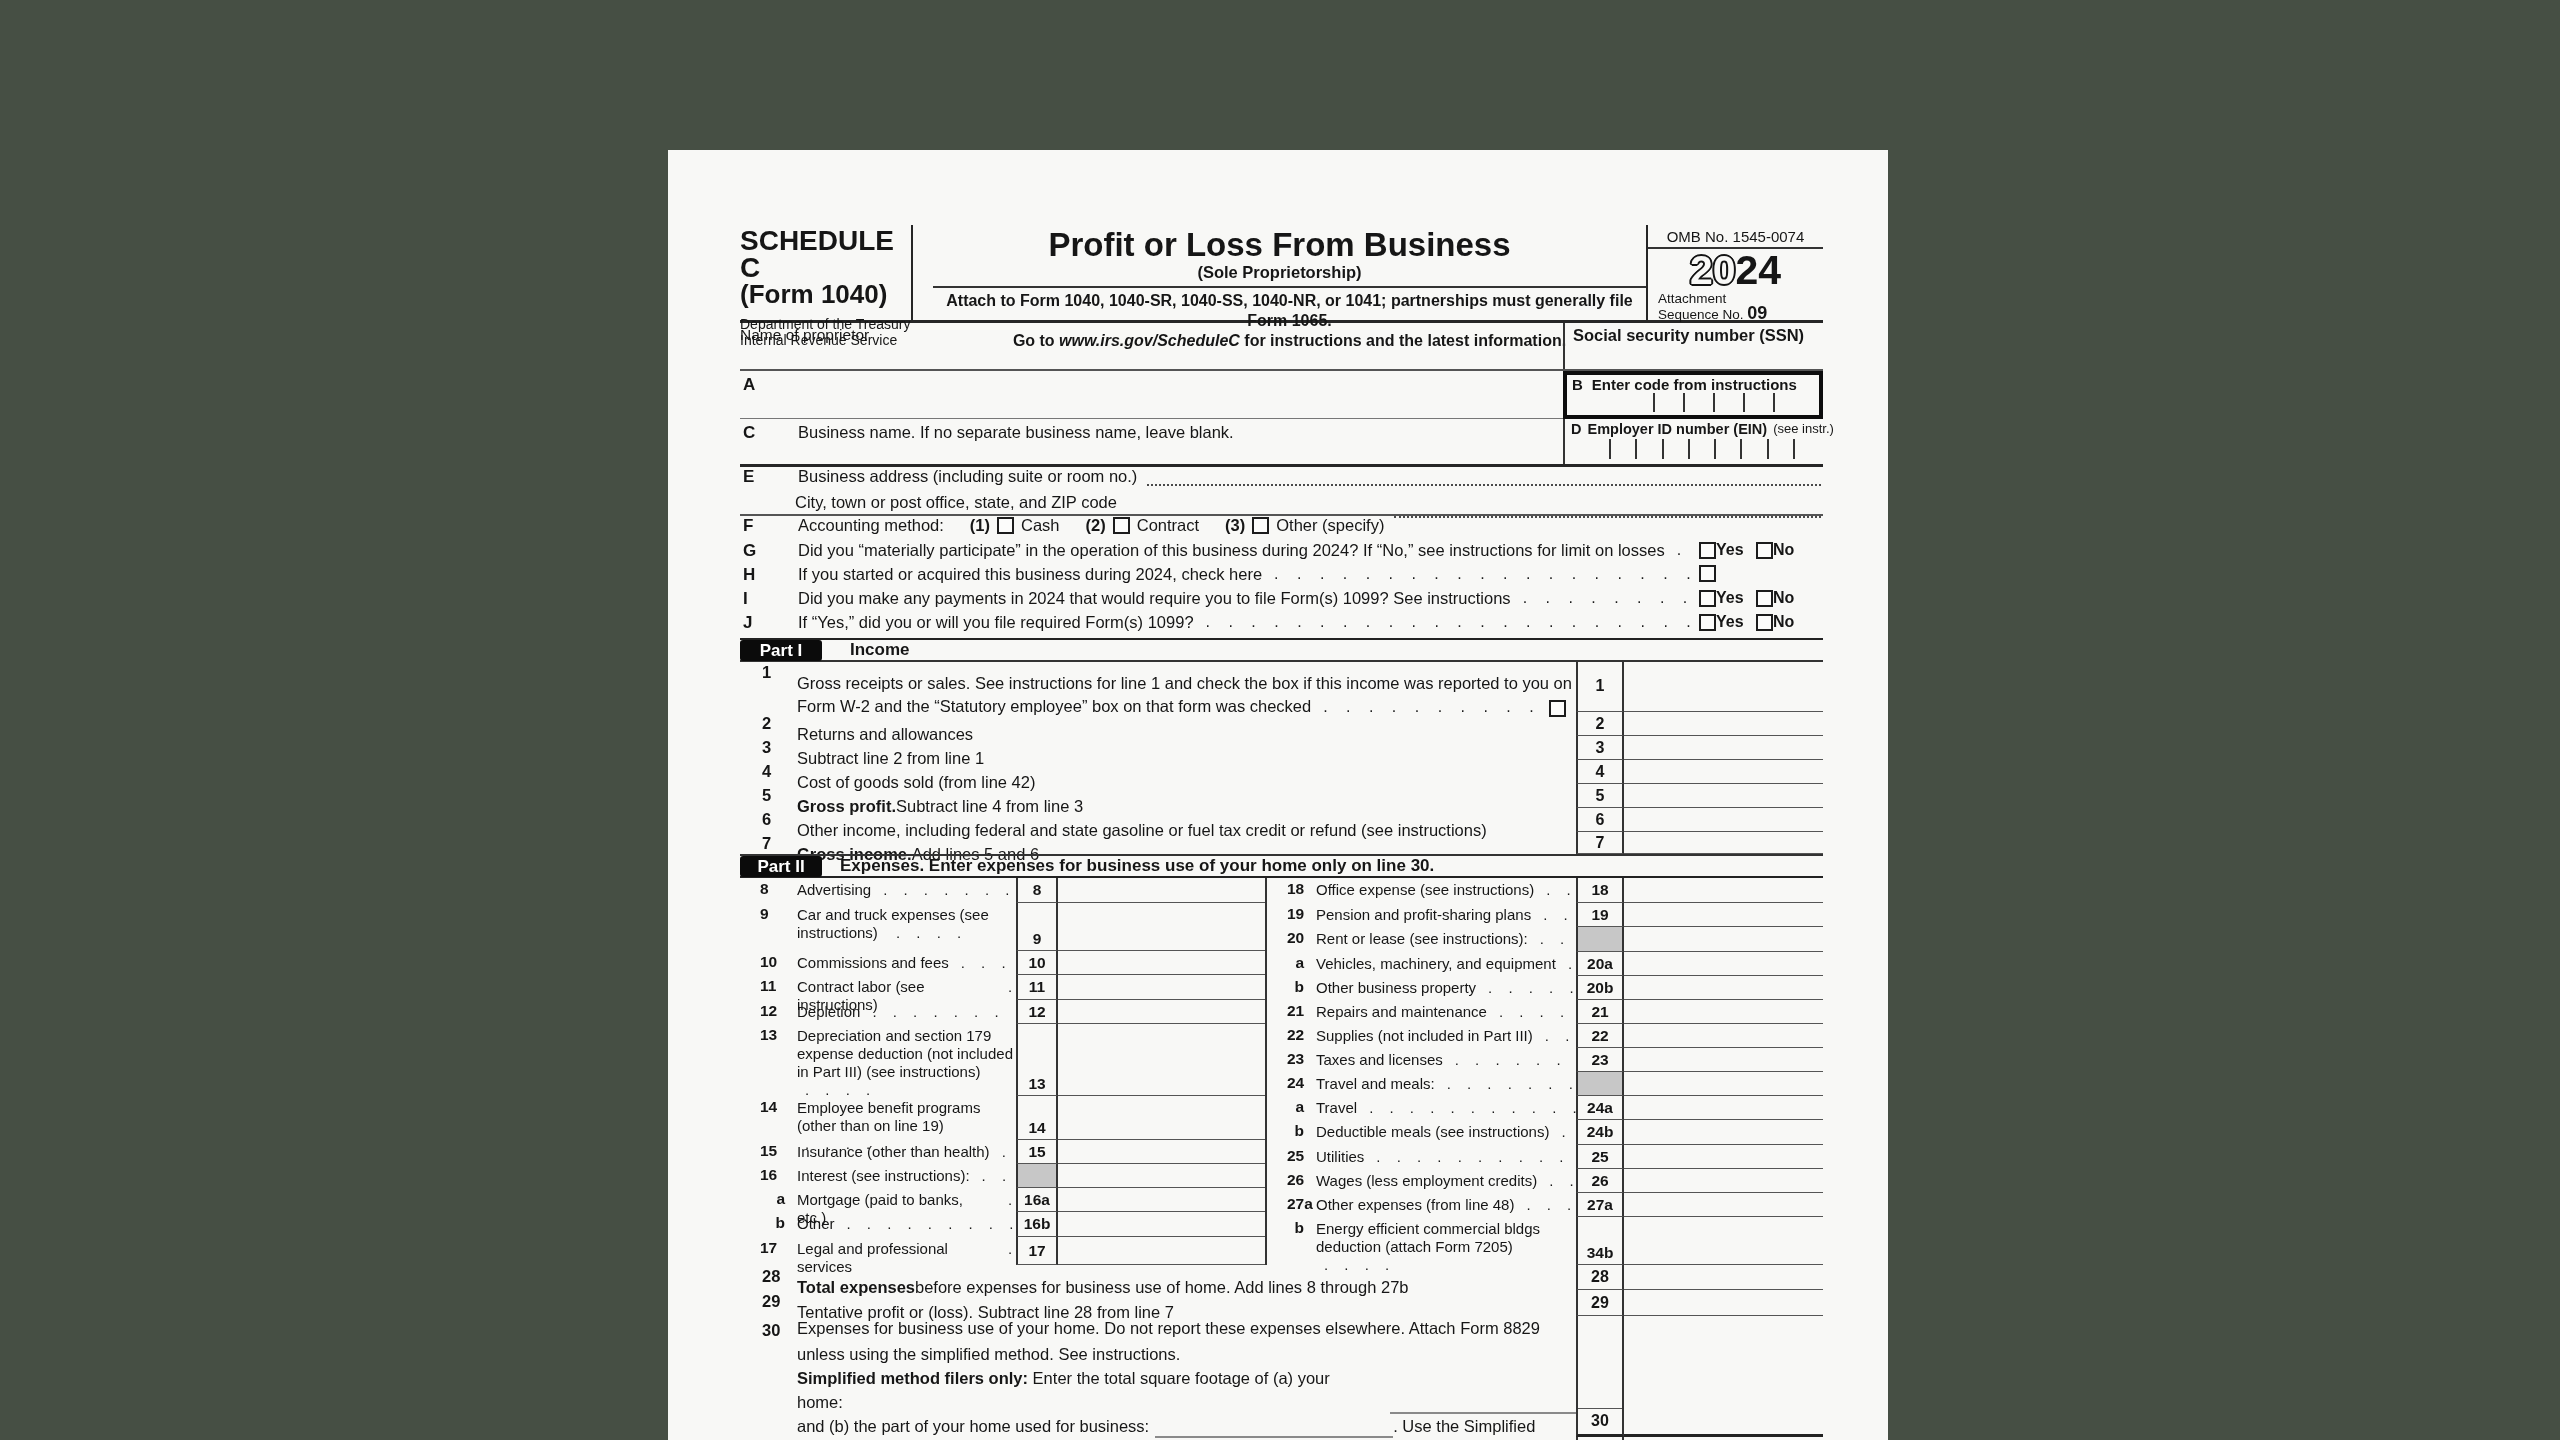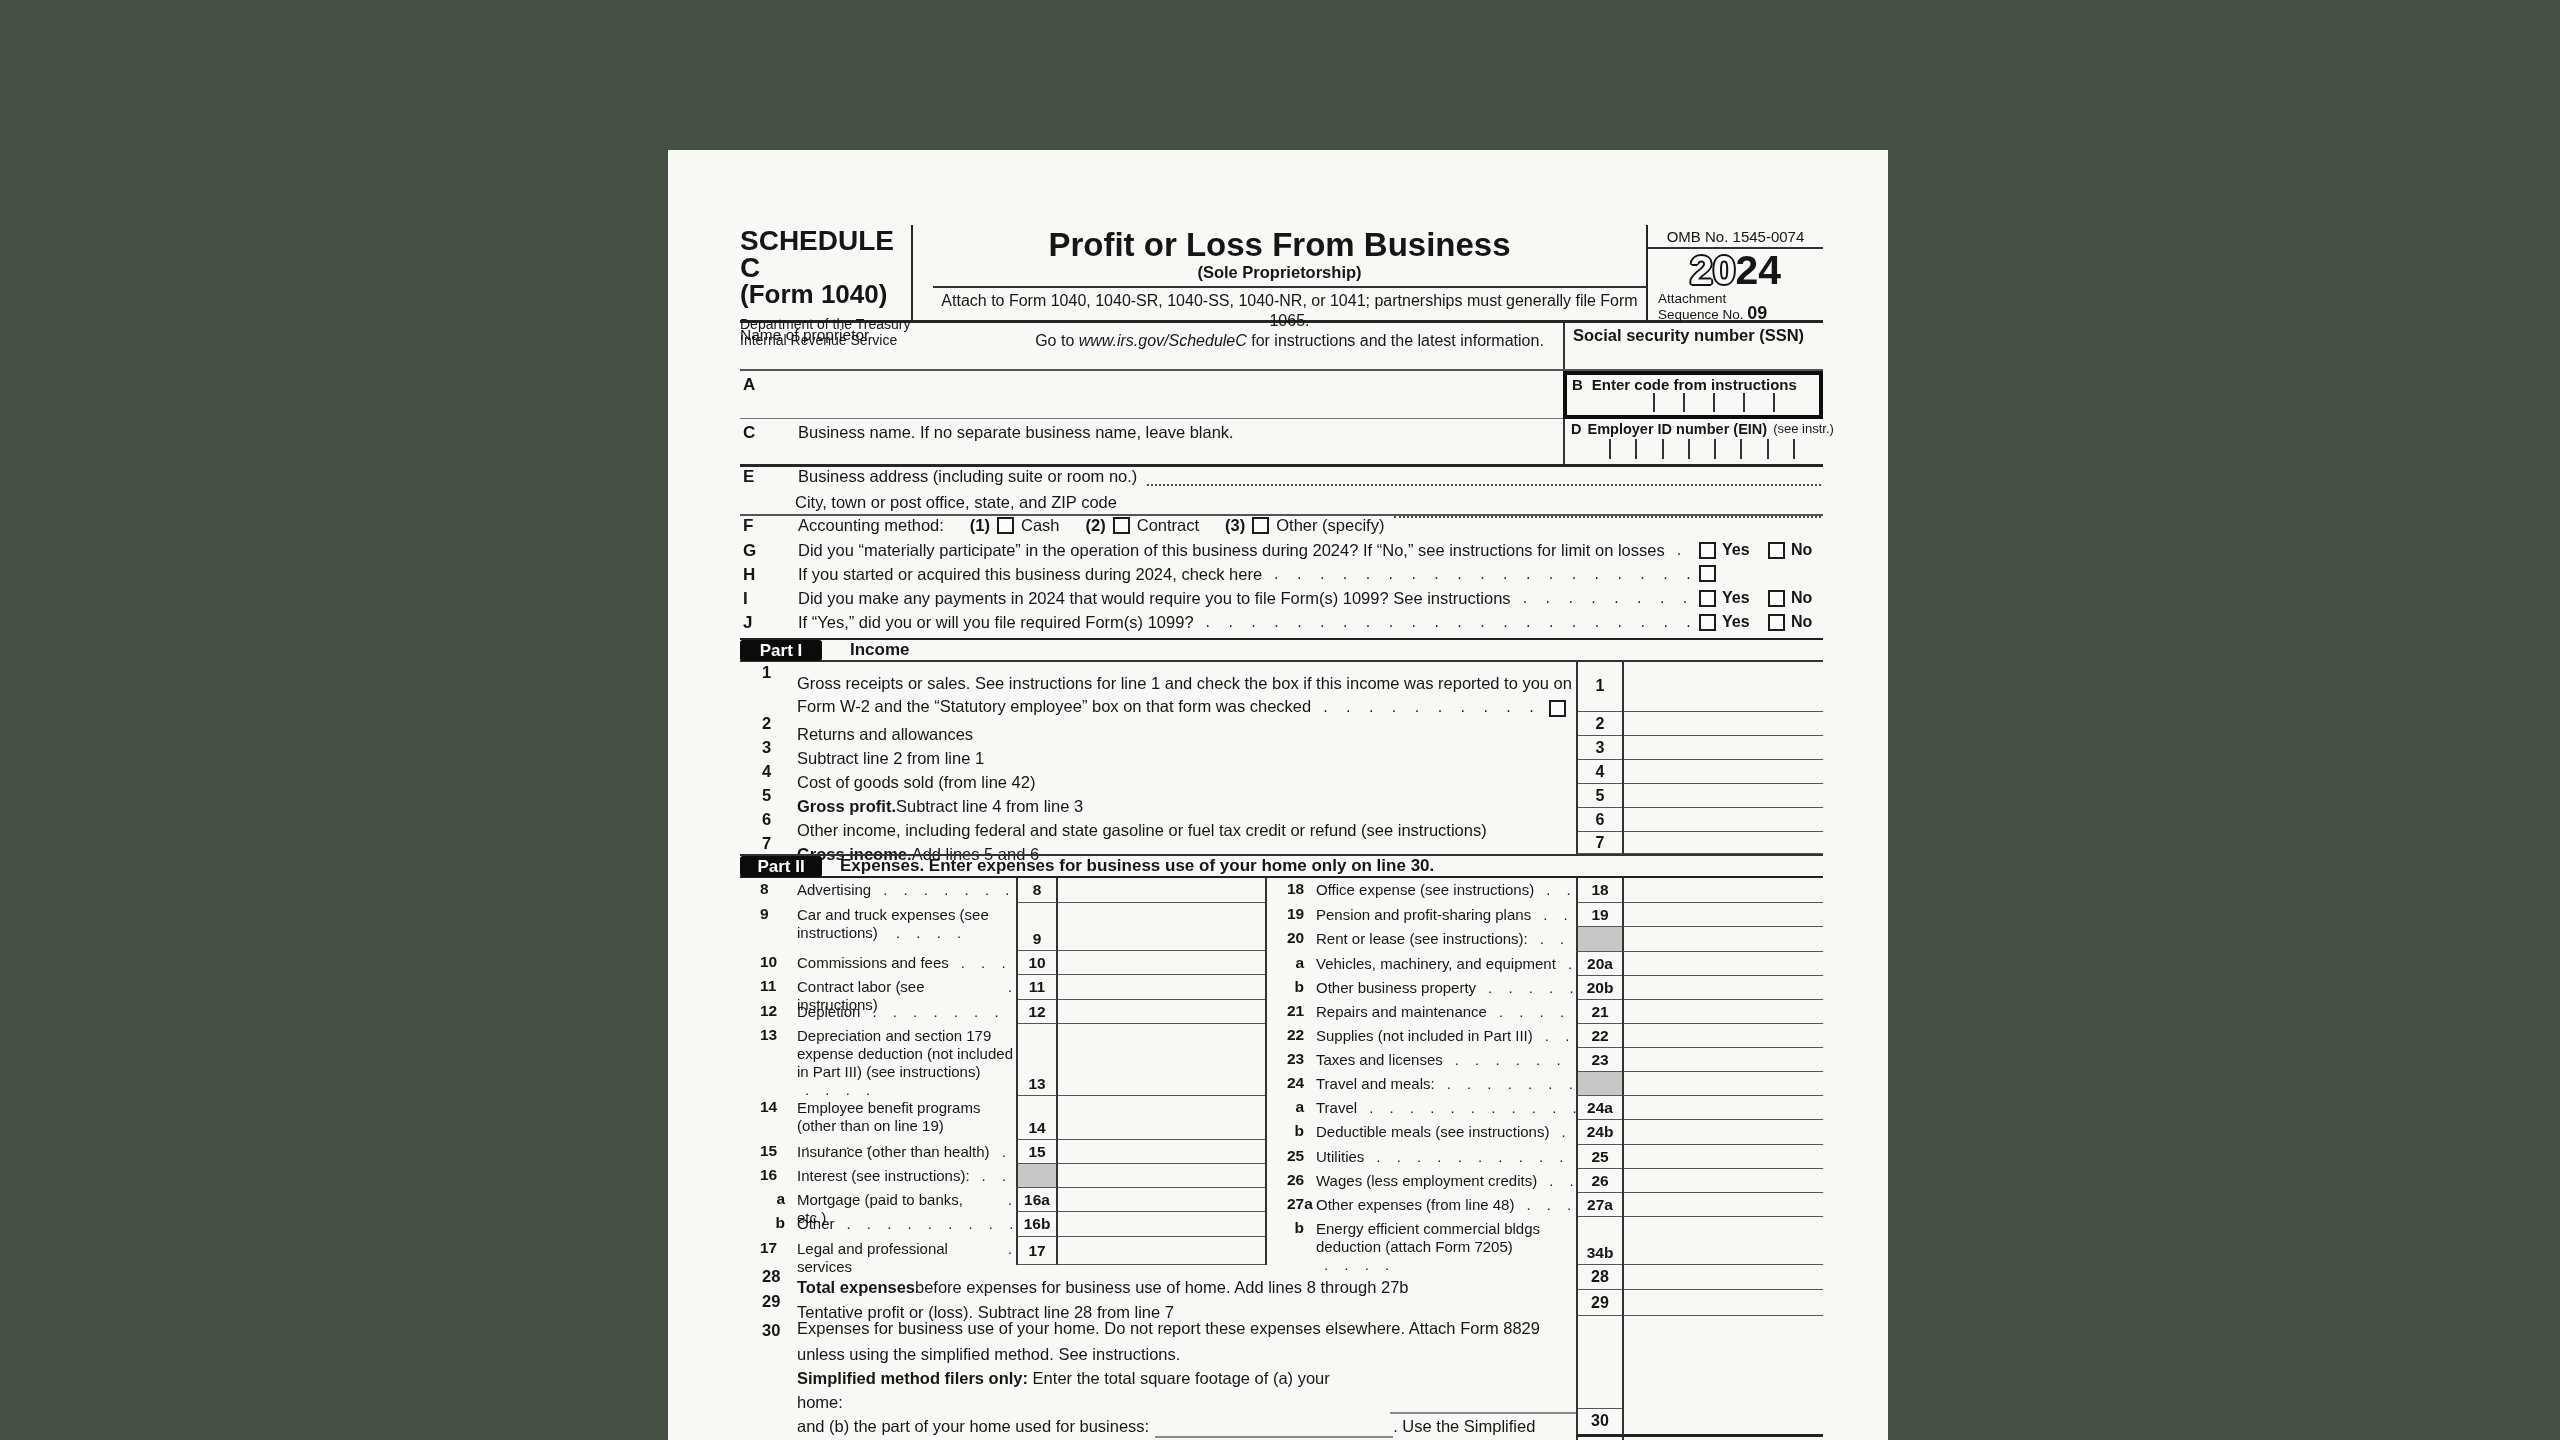--- a/index.html
+++ b/index.html
@@ -15,21 +15,21 @@
 
   
   #hd{top:75px;height:98px;border-bottom:3px solid #262626;display:flex;}
   .hd-left{width:173px;border-right:2px solid #262626;box-sizing:border-box;padding-top:2px;}
   .hd-sched{font-size:28px;font-weight:700;line-height:27px;}
   .hd-form{font-size:26px;font-weight:700;line-height:26px;}
   .hd-dept{font-size:14px;line-height:16px;margin-top:9px;}
   .hd-center{flex:1;border-right:2px solid #262626;box-sizing:border-box;text-align:center;}
   .hd-title{font-size:33px;font-weight:700;line-height:36px;margin-top:2px;}
   .hd-sub{font-size:16.5px;font-weight:700;line-height:18px;}
-  .hd-instr{border-top:2px solid #333;margin-top:5px;padding-top:3px;font-size:16px;font-weight:400;line-height:20px;margin-left:20px;}
+  .hd-instr{border-top:2px solid #333;margin-top:5px;padding-top:3px;font-size:16px;font-weight:700;line-height:20px;margin-left:20px;}
   .hd-right{width:175px;font-size:15px;box-sizing:border-box;}
   .omb{text-align:center;padding:3px 0 2px 0;border-bottom:2px solid #333;}
   .year{text-align:center;font-size:41px;font-weight:700;line-height:42px;}
   .yr-out{color:#f8f8f6;text-shadow:2px 0 0 #141414,-2px 0 0 #141414,0 2px 0 #141414,0 -2px 0 #141414,1.4px 1.4px 0 #141414,-1.4px 1.4px 0 #141414,1.4px -1.4px 0 #141414,-1.4px -1.4px 0 #141414;}
   .attach{font-size:13.5px;line-height:15px;padding-left:10px;}
   .seqno{font-size:18px;font-weight:700;}
 
   
   #nameband{top:173px;height:48px;border-bottom:2px solid #555;display:flex;}
   .namecell{flex:1;padding-top:3px;font-size:15.5px;}
@@ -55,21 +55,21 @@
   #eband{top:317px;height:49px;border-bottom:2px solid #555;font-size:16.5px;}
   .eline1{display:flex;height:24px;}
   .eline2{margin-left:55px;margin-top:2px;}
   .qrow{display:flex;font-size:16.5px;align-items:flex-start;}
   #fband{top:366px;height:25px;}
   #gband{top:391px;height:24px;}
   #hband{top:415px;height:24px;}
   #iband{top:439px;height:24px;}
   #jband{top:463px;height:24px;}
   .fgroup{display:flex;align-items:center;gap:7px;margin-left:26px;}
-  .yn{width:124px;flex:none;display:flex;align-items:center;gap:6px;font-weight:700;font-size:16px;}
+  .yn{width:124px;flex:none;display:flex;align-items:center;font-weight:700;font-size:16px;}
   .ynlbl{width:40px;}
 
   
   .partbar{height:24px;display:flex;align-items:center;}
   #p1bar{top:488px;border-top:2px solid #222;border-bottom:2px solid #333;}
   #p2bar{top:704px;border-top:2px solid #333;border-bottom:2px solid #222;}
   .badge{background:#0b0b0b;color:#fff;font-weight:700;font-size:17px;width:82px;text-align:center;height:21px;line-height:21px;border-radius:3px;flex:none;}
   .ptitle{font-weight:700;font-size:17px;margin-left:28px;}
   .p2title{font-size:17px;margin-left:18px;}
 

